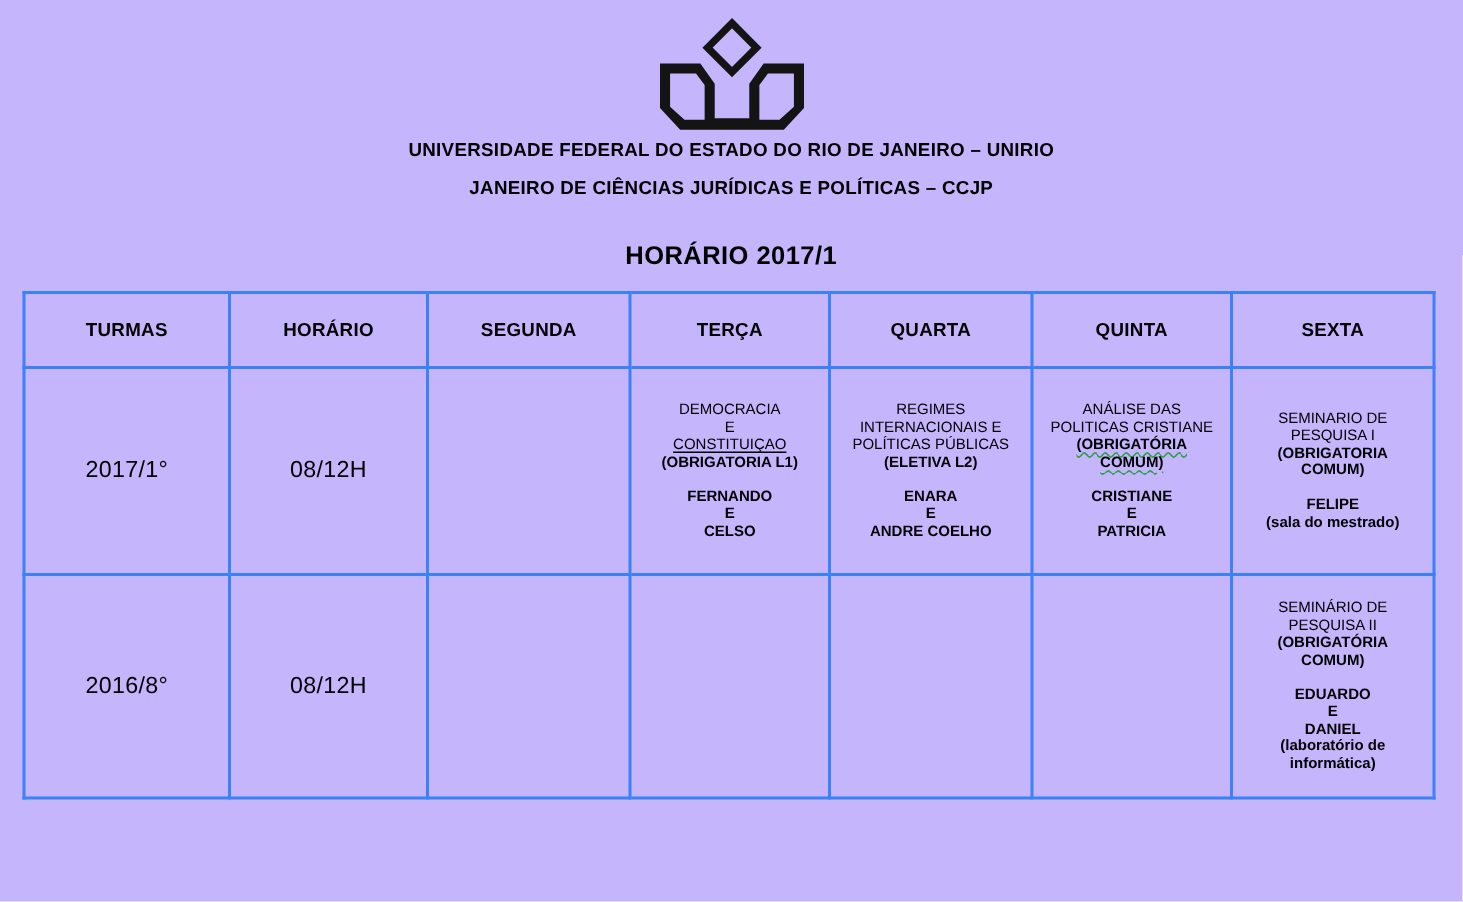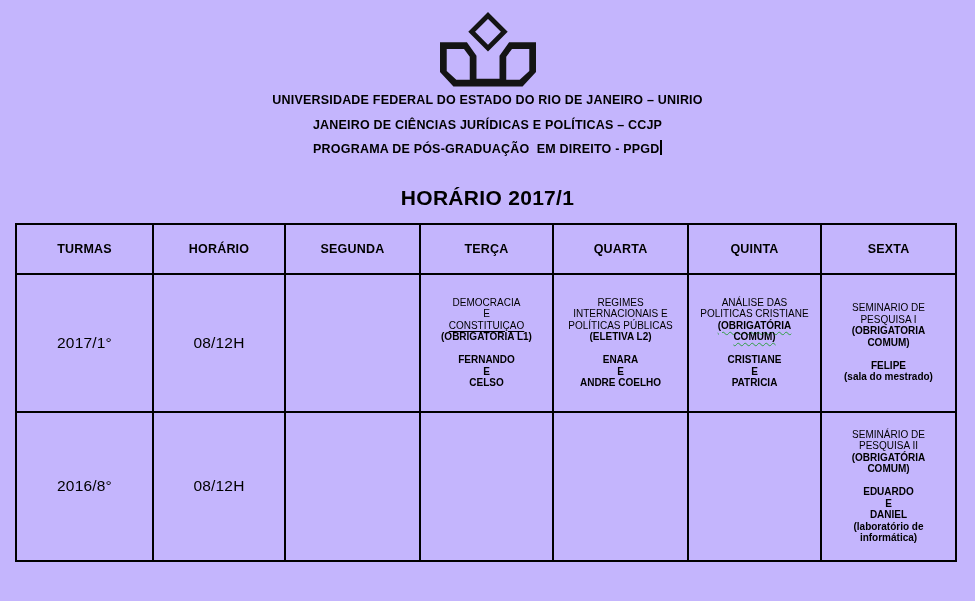--- a/index.html
+++ b/index.html
@@ -26,33 +26,33 @@
   .cursor {
     display: inline-block;
     width: 1.5px;
     height: 15px;
     background: #000;
     vertical-align: -2px;
     margin-left: 1px;
   }
   .doc-title {
     text-align: center;
-    font-size: 21px;
+    font-size: 17px;
     font-weight: bold;
     letter-spacing: 0.3px;
     margin: 24px 0 13px 0;
   }
   table.schedule {
     border-collapse: collapse;
     table-layout: fixed;
     margin-left: 15px;
     width: 940px;
   }
   table.schedule th, table.schedule td {
-    border: 2px solid #000000;
+    border: 2px solid #3b82f6;
     padding: 0 7px;
     text-align: center;
     vertical-align: middle;
     overflow: hidden;
   }
   tr.head-row { height: 50px; }
   tr.body-row-0 { height: 138px; }
   tr.body-row-1 { height: 149px; }
   th.day-header {
     font-size: 12.5px;
@@ -97,21 +97,20 @@
       <polygon points="50,6 67,23 50,40 33,23" fill="none" stroke="#141414" stroke-width="5"></polygon>
       <path fill-rule="evenodd" fill="#141414" d="M0,34 H28 L38,48 V72 H62 V48 L72,34 H100 V65 L86,80 H14 L0,65 Z
                M7,41 H25 L31,49 V73 H17 L7,64 Z
                M93,41 H75 L69,49 V73 H83 L93,64 Z"></path>
     </svg>
   </div>
 
   <div class="inst">
     <p><span>UNIVERSIDADE FEDERAL DO ESTADO DO RIO DE JANEIRO – UNIRIO</span></p>
     <p><span>JANEIRO DE CIÊNCIAS JURÍDICAS E POLÍTICAS – CCJP</span></p>
-    <p><span>PROGRAMA DE PÓS-GRADUAÇÃO  EM DIREITO - PPGD</span><span class="cursor"></span></p>
   </div>
 
   <div class="doc-title">HORÁRIO 2017/1</div>
 
   <table class="schedule">
     <colgroup>
       <col style="width:137px">
         <col style="width:132px">
         <col style="width:135px">
       <col style="width:133px">

